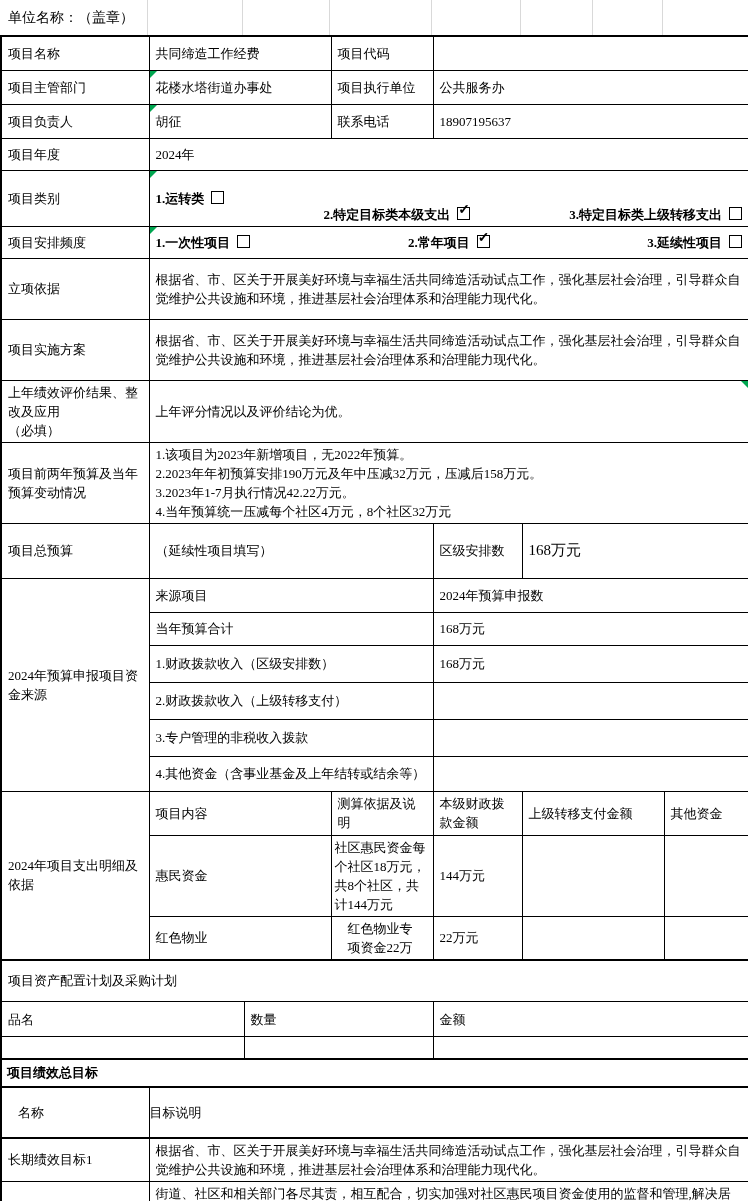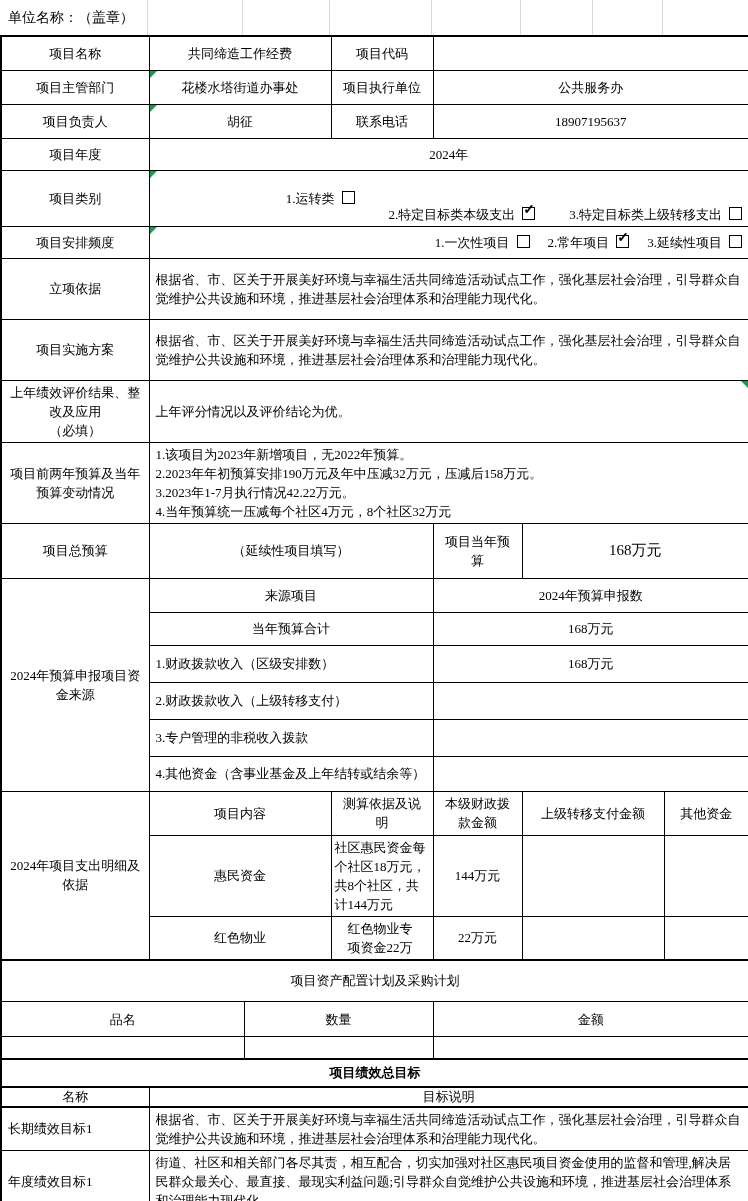--- a/index.html
+++ b/index.html
@@ -41,40 +41,40 @@
   table.form td{
     border:1px solid #000;
     padding:2px 6px;
     vertical-align:middle;
     overflow:hidden;
     box-sizing:border-box;
     position:relative;
     line-height:19px;
   }
   table.form{border:2px solid #000;}
-  td.c{text-align:center;}
+  td.c{text-align:left;}
   td.l{text-align:left;}
   td.bold{font-weight:bold;}
   tr.thick-top td{border-top-width:2px;}
 
   .wrap2{display:block;}
 
   
   .cb{
     display:inline-block;width:11px;height:11px;
     border:1.5px solid #000;
     margin-left:7px;vertical-align:-1px;position:relative;
     background:#fff;
   }
   .cb.checked::after{
     content:"✓";
     position:absolute;left:0px;top:-5px;
     font-size:14px;font-weight:bold;line-height:14px;
   }
-  .opt-row{display:flex;justify-content:flex-end;align-items:center;}
+  .opt-row{display:flex;justify-content:space-between;align-items:center;font-weight:bold;}
   .opt{white-space:nowrap;}
   .gap-wide .opt + .opt{margin-left:34px;margin-top:32px;}
   .gap-narrow .opt + .opt{margin-left:18px;}
 
   
   .tri-tl{
     position:absolute;left:0;top:0;width:0;height:0;
     border-top:7px solid var(--comment-green,#00A650);
     border-right:7px solid transparent;
   }
@@ -198,21 +198,21 @@
         <div>1.该项目为2023年新增项目，无2022年预算。</div>
         <div>2.2023年年初预算安排190万元及年中压减32万元，压减后158万元。</div>
         <div>3.2023年1-7月执行情况42.22万元。</div>
         <div>4.当年预算统一压减每个社区4万元，8个社区32万元</div>
       </td>
     </tr>
 
     <tr style="height:55px">
       <td class="c">项目总预算</td>
       <td class="c" colspan="3">（延续性项目填写）</td>
-      <td class="c">项目当年预算</td>
+      <td class="c">区级安排数</td>
       <td class="c" colspan="3" style="font-size:15px">168万元</td>
     </tr>
 
     <tr style="height:34px">
       <td class="c" rowspan="6">2024年预算申报项目资金来源</td>
       <td class="c" colspan="3">来源项目</td>
       <td class="c" colspan="4">2024年预算申报数</td>
     </tr>
     <tr style="height:33px">
       <td class="c" colspan="3">当年预算合计</td>
@@ -269,21 +269,21 @@
     <tr style="height:22px">
       <td class="c" colspan="2"></td>
       <td class="c" colspan="2"></td>
       <td class="c" colspan="4"></td>
     </tr>
 
     <tr class="thick-top" style="height:18px">
       <td class="c bold" colspan="8" style="padding:5px;line-height:16px">项目绩效总目标</td>
     </tr>
     <tr class="thick-top" style="height:20px">
-      <td class="c" style="padding:0;line-height:17px">名称</td>
+      <td class="c" style="padding:16px;line-height:17px">名称</td>
       <td class="c" colspan="7" style="padding:0;line-height:17px">目标说明</td>
     </tr>
     <tr class="thick-top" style="height:43px">
       <td class="l">长期绩效目标1</td>
       <td class="l" colspan="7">根据省、市、区关于开展美好环境与幸福生活共同缔造活动试点工作，强化基层社会治理，引导群众自觉维护公共设施和环境，推进基层社会治理体系和治理能力现代化。</td>
     </tr>
     <tr style="height:58px">
       <td class="l">年度绩效目标1</td>
       <td class="l mid-lh" colspan="7">街道、社区和相关部门各尽其责，相互配合，切实加强对社区惠民项目资金使用的监督和管理,解决居民群众最关心、最直接、最现实利益问题;引导群众自觉维护公共设施和环境，推进基层社会治理体系和治理能力现代化。</td>
     </tr>

